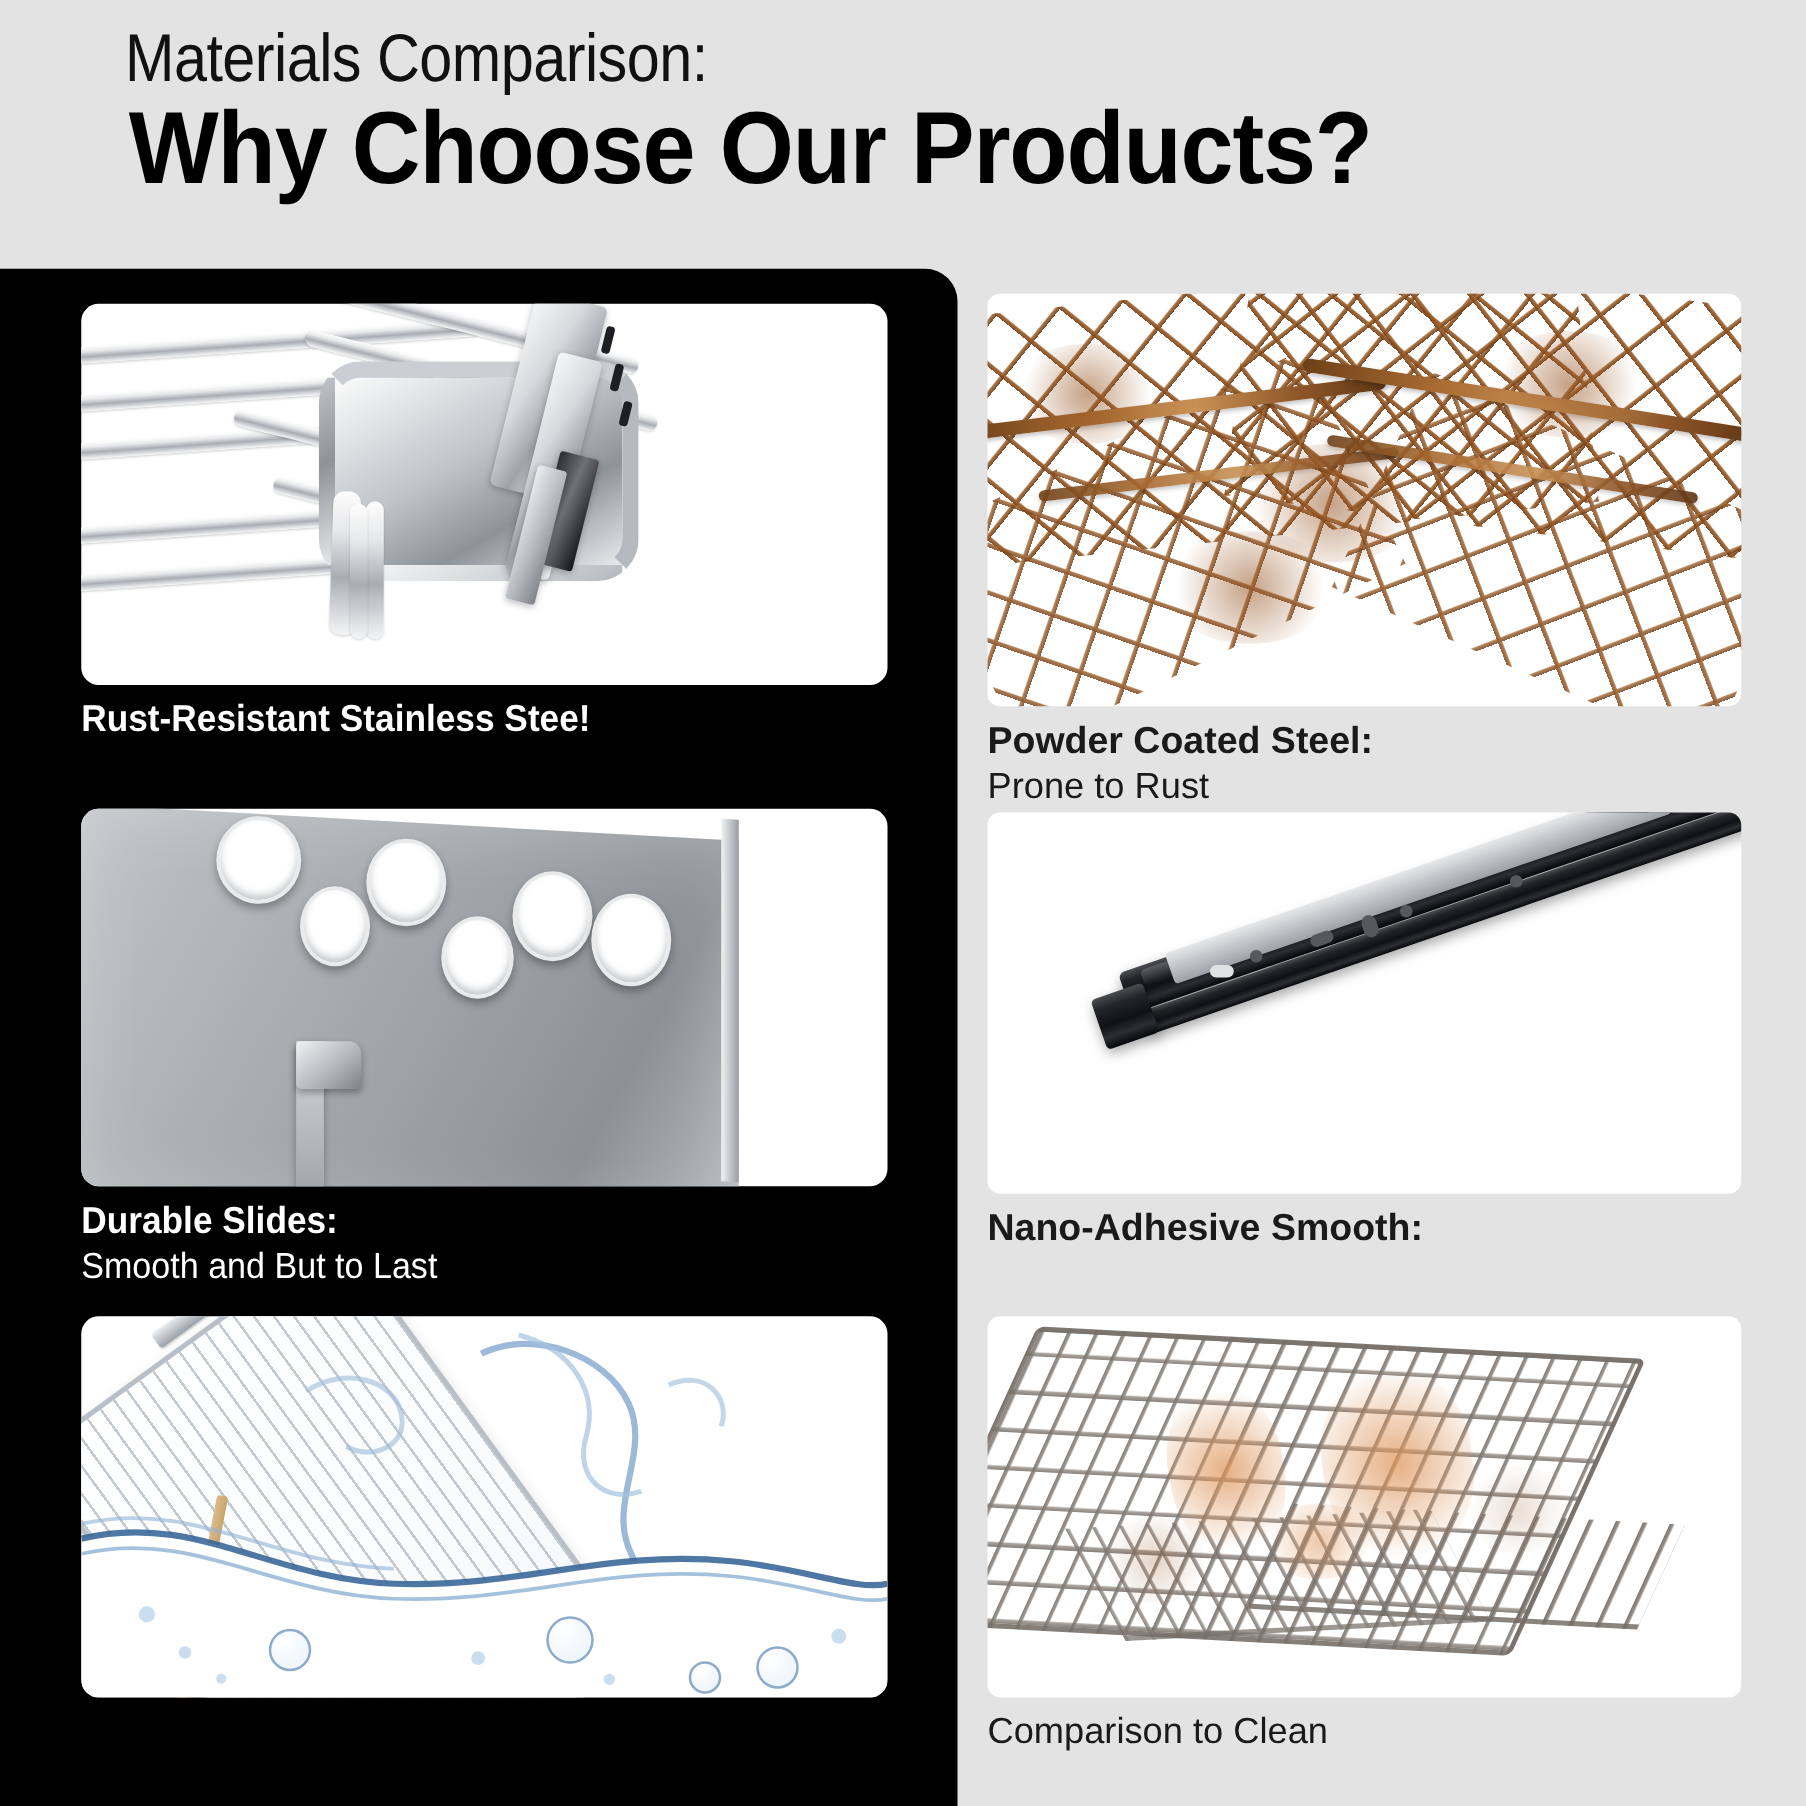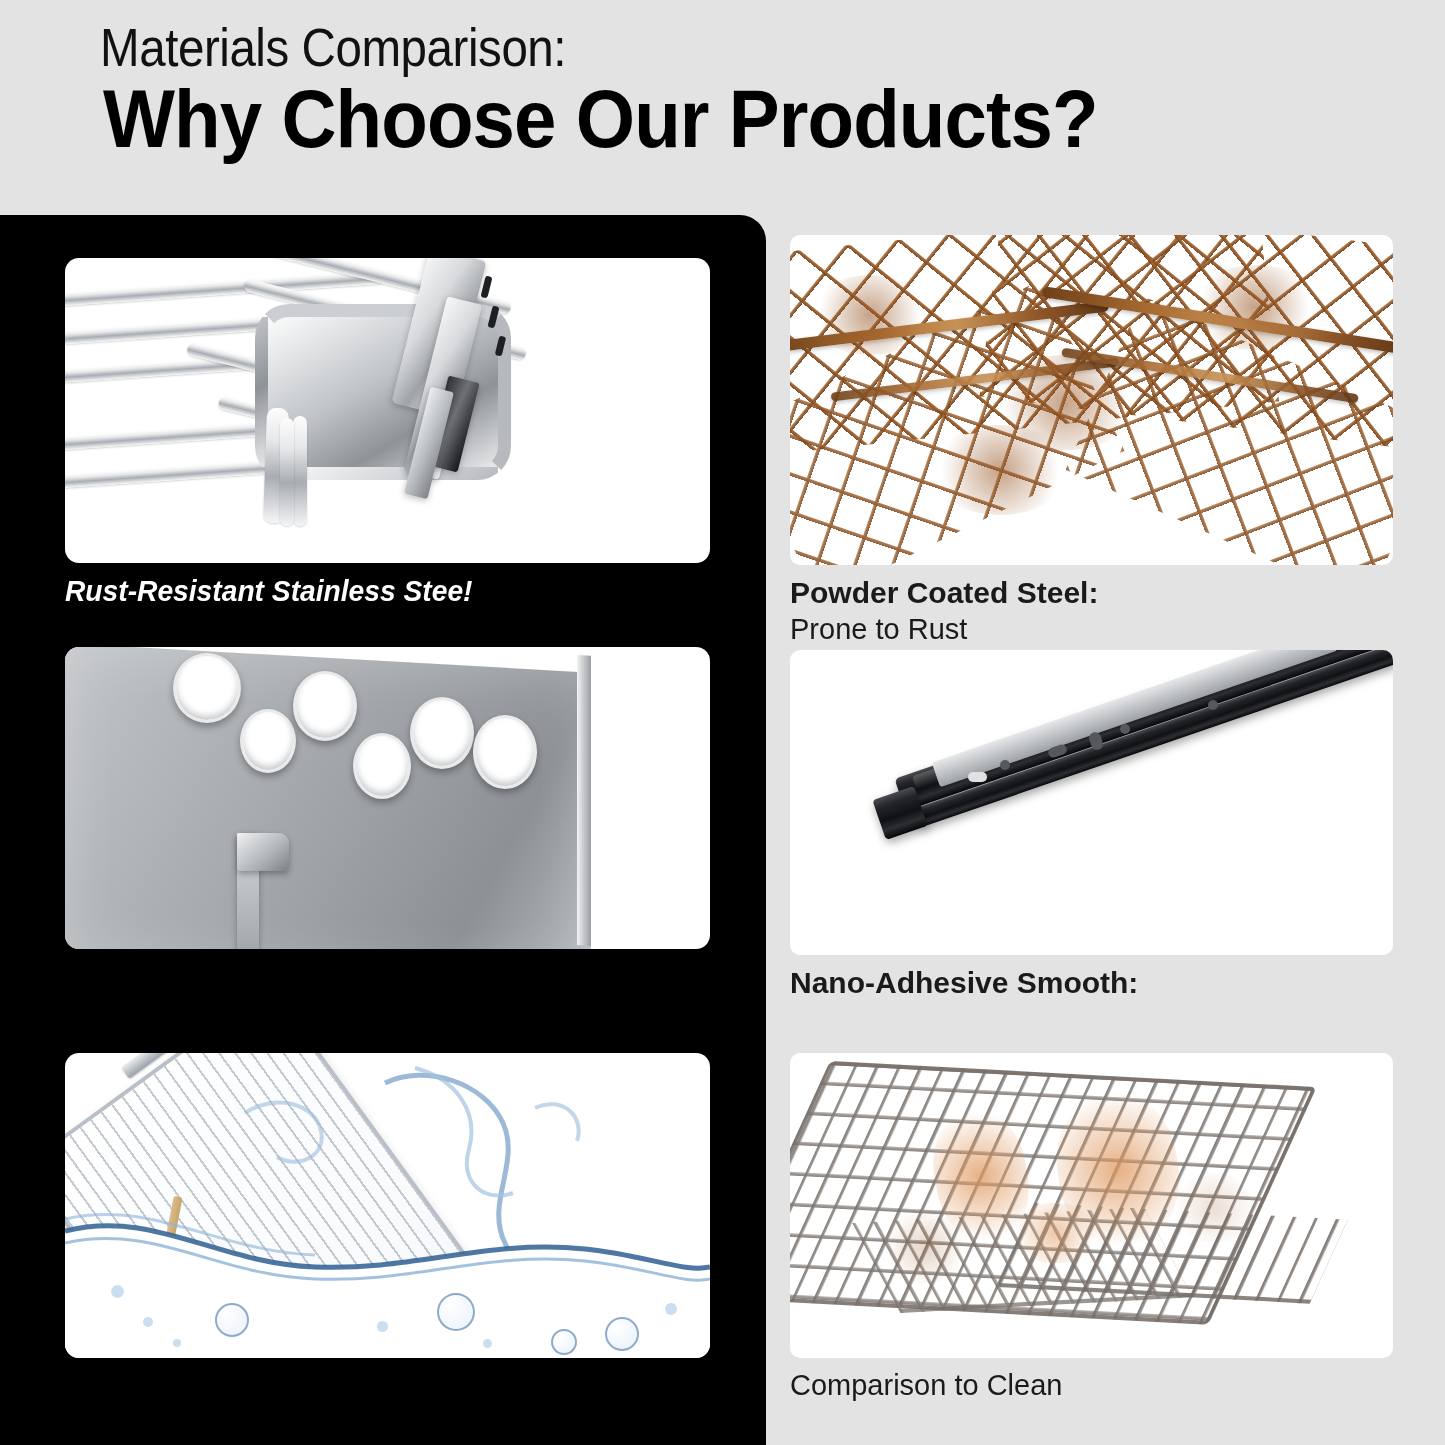--- a/index.html
+++ b/index.html
@@ -261,21 +261,21 @@
 
   <div class="header">
     <div class="header-line1">Materials Comparison:</div>
     <div class="header-line2">Why Choose Our Products?</div>
   </div>
 
   <div class="black-panel"></div>
 
   <div class="col-left">
 
-    <div class="cell" style="top:43px;font-style:italic;">
+    <div class="cell" style="top:28px;">
       <div class="card" style="height:305px;">
         <div class="art">
 
           <div class="rack-bar" style="left:-10px; top:24px;  width:330px; transform:rotate(-4deg);"></div>
           <div class="rack-bar" style="left:-10px; top:62px;  width:340px; transform:rotate(-4deg);"></div>
           <div class="rack-bar" style="left:-10px; top:100px; width:350px; transform:rotate(-4deg);"></div>
           <div class="rack-bar" style="left:-10px; top:168px; width:330px; transform:rotate(-4deg);"></div>
           <div class="rack-bar" style="left:-10px; top:206px; width:330px; transform:rotate(-4deg);"></div>
 
           <div class="rack-bar" style="left:150px; top:8px;   width:300px; transform:rotate(14deg);"></div>
@@ -312,20 +312,24 @@
           <div class="hole" style="left:108px; top:6px;   width:62px; height:64px;"></div>
           <div class="hole" style="left:175px; top:62px;  width:50px; height:58px;"></div>
           <div class="hole" style="left:228px; top:24px;  width:58px; height:64px;"></div>
           <div class="hole" style="left:288px; top:86px;  width:52px; height:60px;"></div>
           <div class="hole" style="left:345px; top:50px;  width:58px; height:66px;"></div>
           <div class="hole" style="left:408px; top:68px;  width:58px; height:68px;"></div>
 
           <div class="plate-slot" style="left:172px; top:186px; width:22px; height:120px;"></div>
           <div class="plate-slot" style="left:172px; top:186px; width:52px; height:38px; border-radius:4px 10px 4px 4px; background:linear-gradient(140deg,#f0f2f3,#b0b4b8 60%,#7d8186);"></div>
         </div>
+      </div>
+      <div class="caption">
+        <div class="cap-title">Durable Slides:</div>
+        <div class="cap-sub">Smooth and But to Last</div>
       </div>
     </div>
 
     <div class="cell" style="top:838px;">
       <div class="card" style="height:305px;">
         <div class="art">
           <div class="splash-rack" style="left:50px; top:-18px; width:300px; height:410px; transform:rotate(-36deg); transform-origin:center;"></div>
           <div class="splash-clip" style="left:55px; top:-2px; width:52px; height:14px; transform:rotate(-36deg);"></div>
           <div class="wood-stick" style="left:92px; top:142px; width:9px; height:175px; transform:rotate(11deg);"></div>
 

